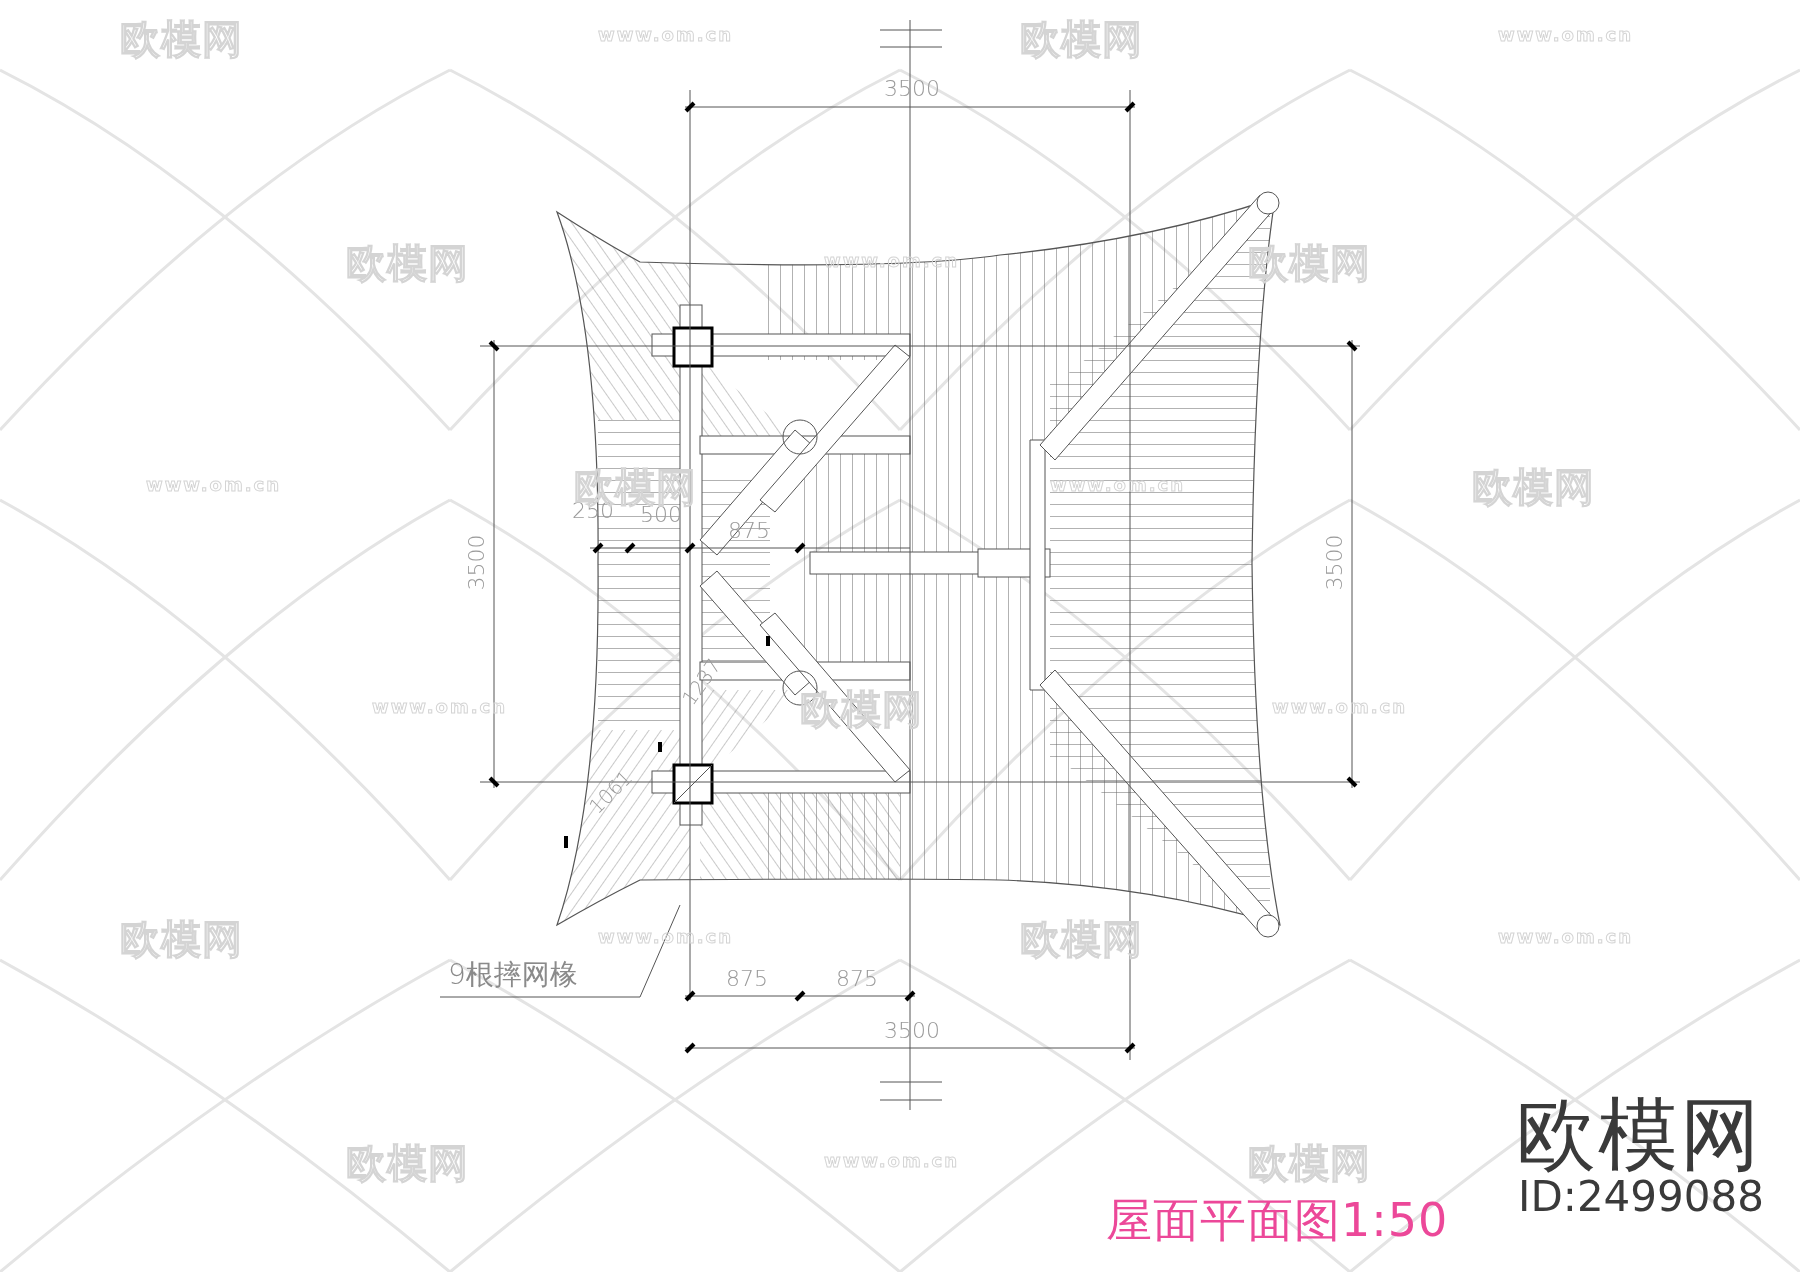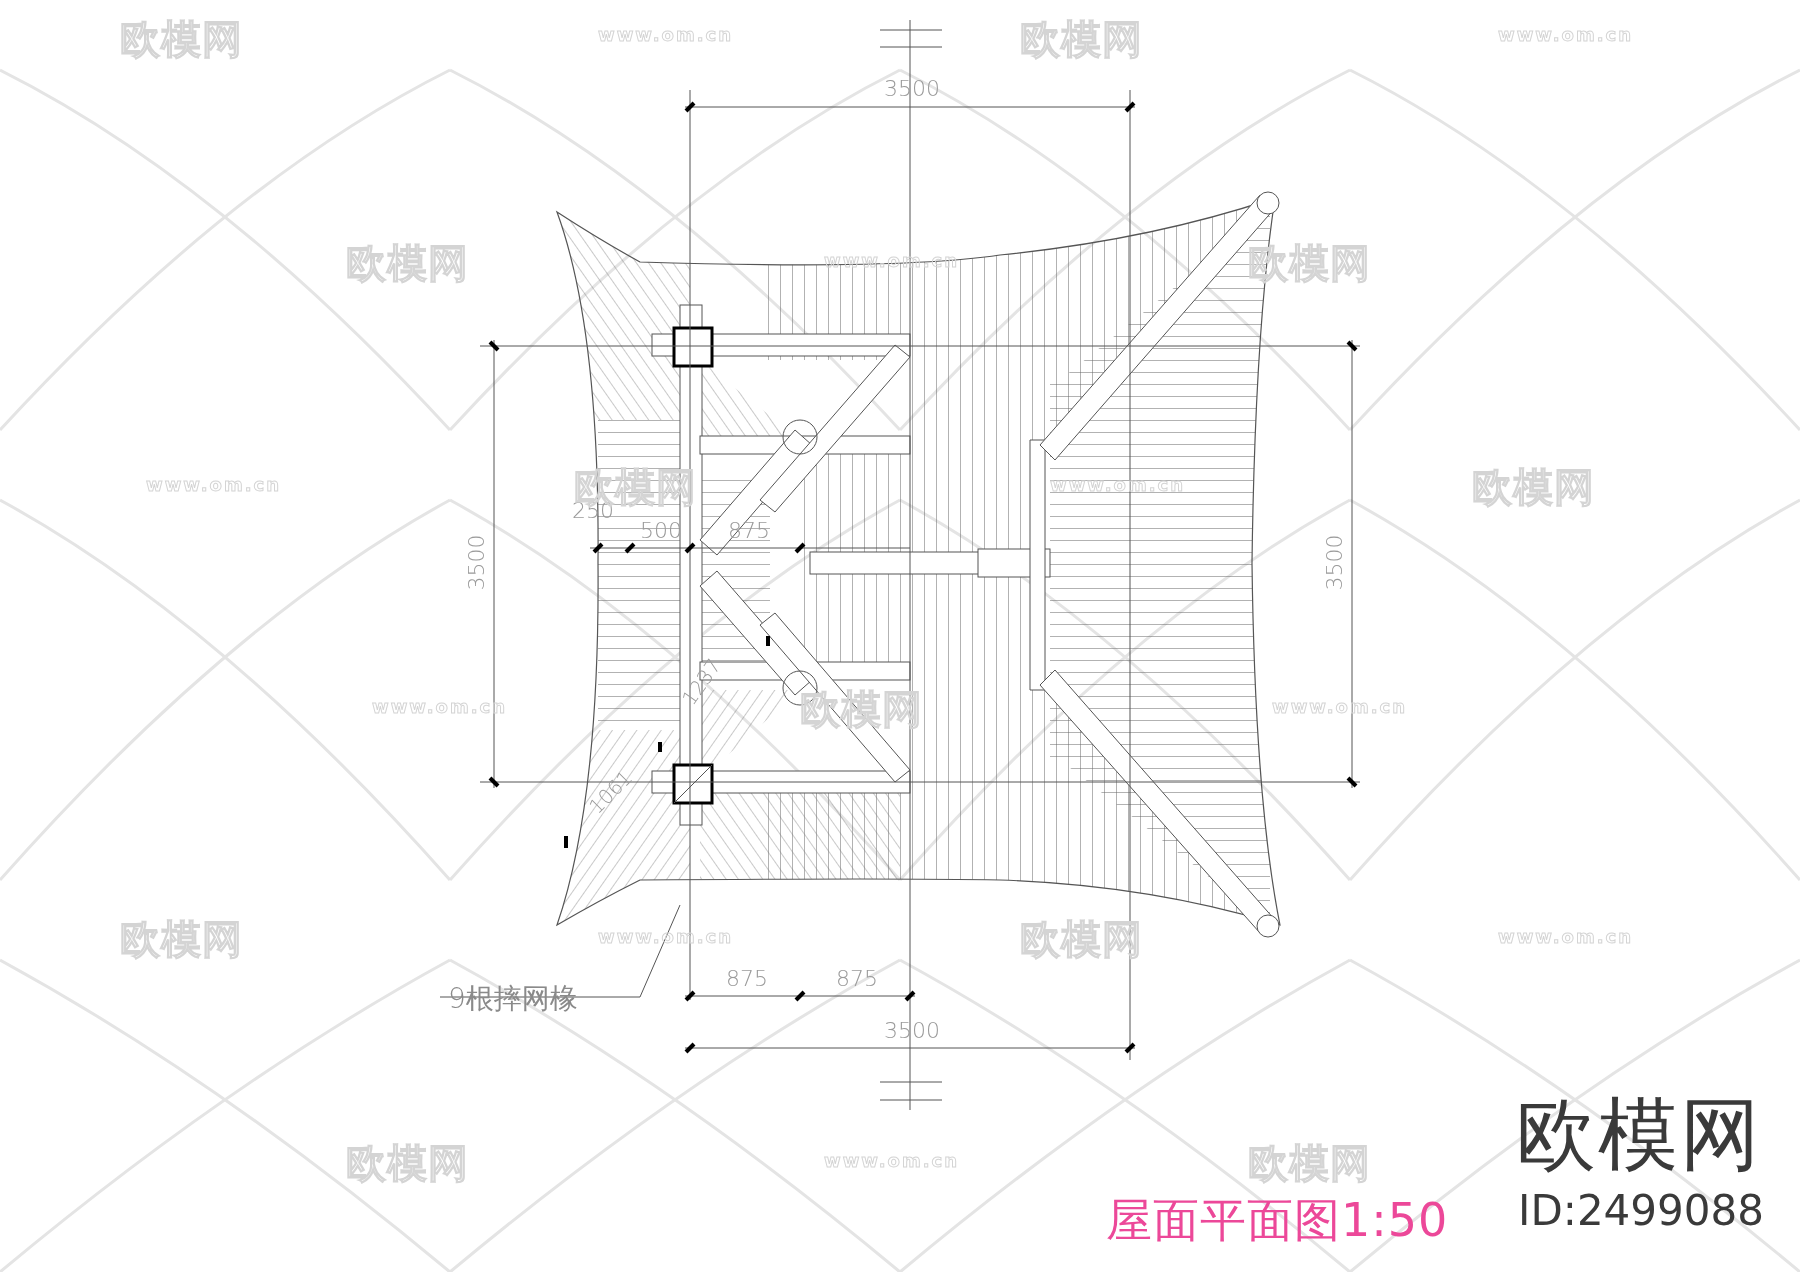--- a/index.html
+++ b/index.html
@@ -5,22 +5,22 @@
   html,body{margin:0;padding:0;background:#fff;}
   body{width:1800px;height:1272px;position:relative;overflow:hidden;font-family:"DejaVu Sans",sans-serif;}
   svg{position:absolute;left:0;top:0;}
   .wm{position:absolute;color:#e6e6e6;font-family:"DejaVu Sans",sans-serif;font-weight:bold;-webkit-text-stroke:1px #d4d4d4;color:transparent;user-select:none;white-space:nowrap;}
   .wm-logo{font-size:40px;letter-spacing:1px;}
   .wm-url{font-size:18px;letter-spacing:2px;}
   .dimtxt{position:absolute;font-family:"DejaVu Sans",sans-serif;font-weight:200;color:#9a9a9a;font-size:22px;white-space:nowrap;}
   .rot{transform-origin:center center;}
   .title{position:absolute;left:1106px;top:1190px;font-family:"DejaVu Sans",sans-serif;font-size:46px;color:#ec4899;white-space:nowrap;letter-spacing:1px;}
   .brand{position:absolute;left:1516px;top:1082px;font-family:"DejaVu Sans",sans-serif;font-size:80px;color:#3a3a3a;white-space:nowrap;letter-spacing:2px;}
-  .brand-id{position:absolute;left:1518px;top:1172px;font-family:"DejaVu Sans",sans-serif;font-size:42px;color:#3a3a3a;white-space:nowrap;margin-top:14px;}
-  .label{position:absolute;left:448px;top:956px;font-family:"DejaVu Sans",sans-serif;font-size:28px;color:#8a8a8a;font-weight:200;white-space:nowrap;margin-top:24px;}
+  .brand-id{position:absolute;left:1518px;top:1172px;font-family:"DejaVu Sans",sans-serif;font-size:42px;color:#3a3a3a;white-space:nowrap;}
+  .label{position:absolute;left:448px;top:956px;font-family:"DejaVu Sans",sans-serif;font-size:28px;color:#8a8a8a;font-weight:200;white-space:nowrap;}
 </style>
 </head>
 <body>
 
 <svg width="1800" height="1272" viewBox="0 0 1800 1272">
   <defs>
     <clipPath id="roofClip">
       <path d="M557,212 Q600,240 640,262 Q900,270 1000,255 Q1150,240 1275,198 Q1255,330 1252,563 Q1255,800 1280,925 Q1150,885 1000,880 Q900,878 640,880 Q600,900 557,925 Q600,800 598,563 Q600,330 557,212 Z"></path>
     </clipPath>
     <pattern id="vlines" width="12" height="12" patternUnits="userSpaceOnUse">
@@ -157,21 +157,21 @@
       <line x1="660" y1="742" x2="660" y2="752"></line>
       <line x1="566" y1="836" x2="566" y2="848"></line>
   </g>
 </svg>
 
 <div class="dimtxt" style="left:884px;top:76px;">3500</div>
 <div class="dimtxt" style="left:884px;top:1018px;">3500</div>
 <div class="dimtxt" style="left:726px;top:966px;">875</div>
 <div class="dimtxt" style="left:836px;top:966px;">875</div>
 <div class="dimtxt" style="left:572px;top:498px;">250</div>
-<div class="dimtxt" style="left:640px;top:518px;">500</div>
+<div class="dimtxt" style="left:640px;top:502px;">500</div>
 <div class="dimtxt" style="left:728px;top:518px;">875</div>
 <div class="dimtxt rot" style="left:448px;top:550px;transform:rotate(-90deg);">3500</div>
 <div class="dimtxt rot" style="left:1306px;top:550px;transform:rotate(-90deg);">3500</div>
 <div class="dimtxt rot" style="left:676px;top:670px;transform:rotate(-55deg);font-size:20px;">1237</div>
 <div class="dimtxt rot" style="left:585px;top:780px;transform:rotate(-45deg);font-size:20px;">1061</div>
 
 <div class="label">9根摔网椽</div>
 
 <div class="wm wm-logo" style="left:120px;top:12px;">欧模网</div>
 <div class="wm wm-url" style="left:598px;top:24px;">www.om.cn</div>

